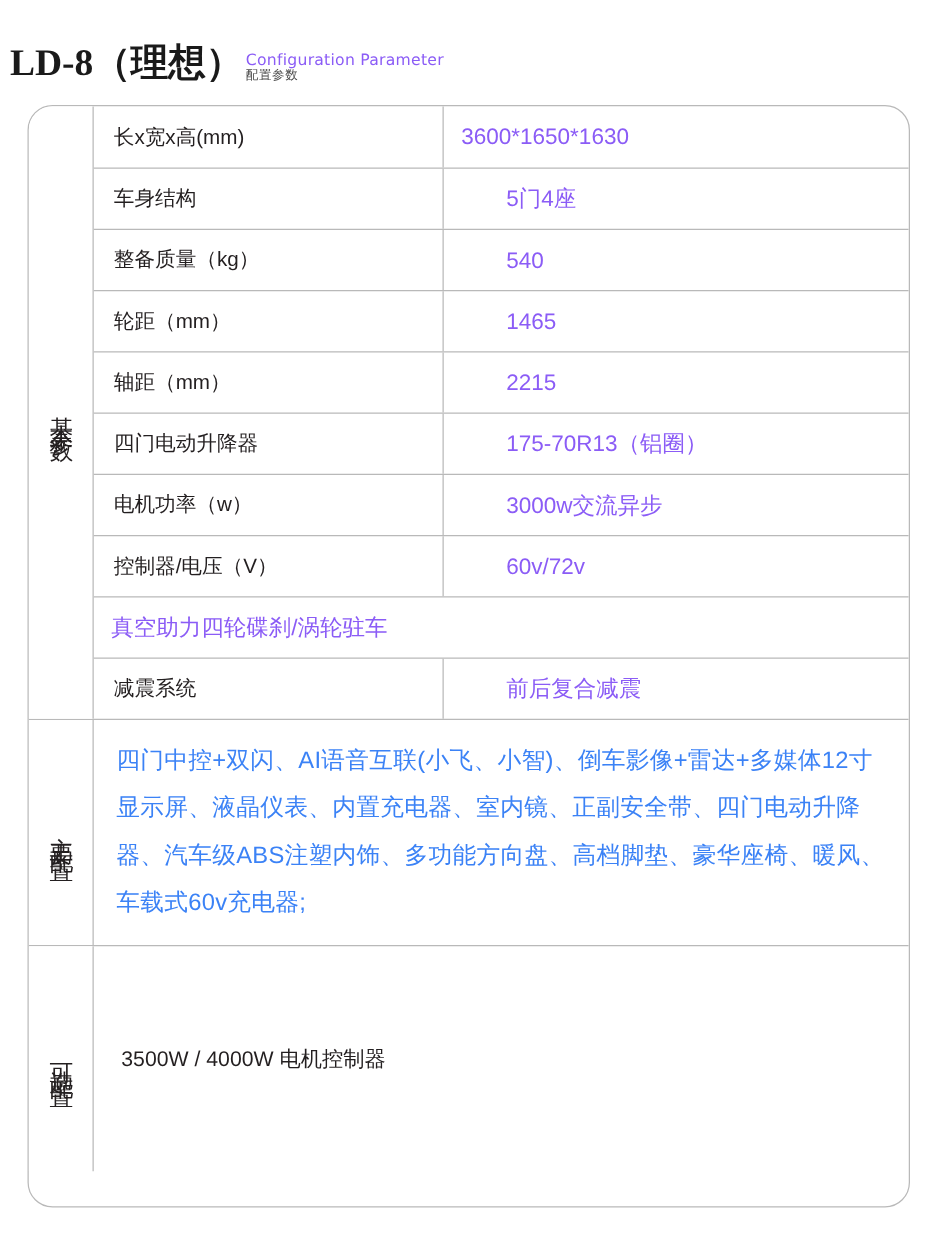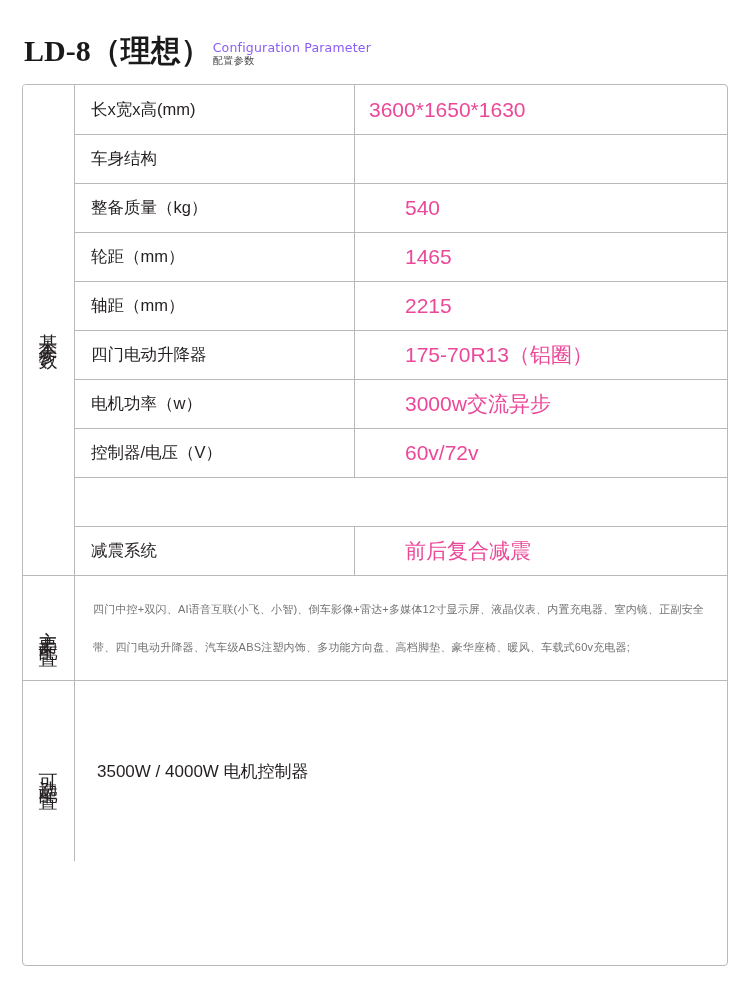--- a/index.html
+++ b/index.html
@@ -16,21 +16,21 @@
   }
   .page {
     position: relative;
     width: 750px;
     height: 995px;
     box-sizing: border-box;
   }
   
   .title-row {
     position: absolute;
-    left: 24px;
+    left: 8px;
     top: 34px;
     display: flex;
     align-items: flex-end;
   }
   .title-main {
     font-family: "Liberation Serif", serif;
     font-size: 30px;
     font-weight: bold;
     letter-spacing: 0px;
     line-height: 34px;
@@ -59,21 +59,21 @@
     white-space: nowrap;
   }
   
   .table-frame {
     position: absolute;
     left: 22px;
     top: 84px;
     width: 706px;
     height: 882px;
     border: 1px solid #b9b9b9;
-    border-radius: 4px;
+    border-radius: 20px;
     box-sizing: border-box;
     overflow: hidden;
     background: #ffffff;
   }
   .section {
     display: flex;
     width: 100%;
     box-sizing: border-box;
   }
   .section + .section {
@@ -123,35 +123,35 @@
     padding-left: 16px;
     font-size: 16.5px;
     color: #231f20;
   }
   .cell-val {
     flex: 1 1 auto;
     box-sizing: border-box;
     display: flex;
     align-items: center;
     padding-left: 14px;
-    font-size: 21px;
-    color: #ec4899;
+    font-size: 18px;
+    color: #8b5cf6;
   }
   
   .para-wrap {
     flex: 1 1 auto;
     padding: 14px 16px 14px 18px;
     box-sizing: border-box;
     display: flex;
     align-items: center;
   }
   .para {
-    font-size: 11px;
+    font-size: 19px;
     line-height: 38px;
-    color: #737373;
+    color: #3b82f6;
     letter-spacing: 0.2px;
   }
   .optional-wrap {
     flex: 1 1 auto;
     box-sizing: border-box;
     display: flex;
     align-items: center;
     padding-left: 22px;
     min-height: 180px;
   }
@@ -182,20 +182,21 @@
       <div class="vlabel">
         <span>基本参数</span>
       </div>
       <div class="rows">
         <div class="row">
           <div class="cell-key">长x宽x高(mm)</div>
           <div class="cell-val">3600*1650*1630</div>
         </div>
         <div class="row">
           <div class="cell-key">车身结构</div>
+          <div class="cell-val">5门4座</div>
         </div>
         <div class="row">
           <div class="cell-key">整备质量（kg）</div>
           <div class="cell-val">540</div>
         </div>
         <div class="row">
           <div class="cell-key">轮距（mm）</div>
           <div class="cell-val">1465</div>
         </div>
         <div class="row">
@@ -208,20 +209,21 @@
         </div>
         <div class="row">
           <div class="cell-key">电机功率（w）</div>
           <div class="cell-val">3000w交流异步</div>
         </div>
         <div class="row">
           <div class="cell-key">控制器/电压（V）</div>
           <div class="cell-val">60v/72v</div>
         </div>
         <div class="row">
+          <div class="cell-val">真空助力四轮碟刹/涡轮驻车</div>
         </div>
         <div class="row">
           <div class="cell-key">减震系统</div>
           <div class="cell-val">前后复合减震</div>
         </div>
       </div>
     </div>
 
     <div class="section sec-config">
       <div class="vlabel">

